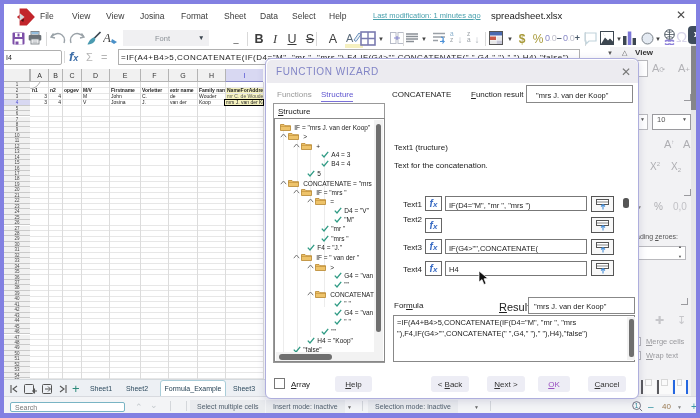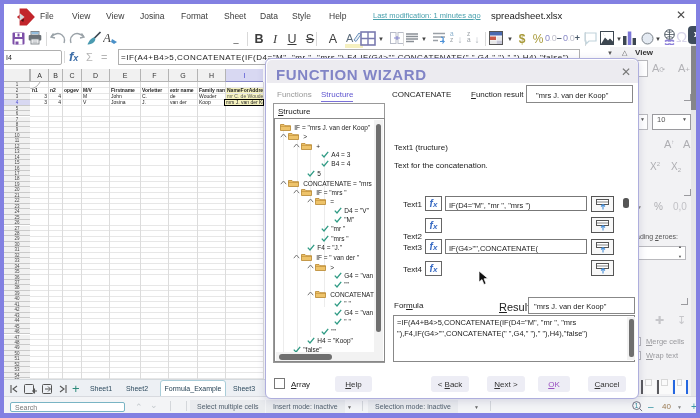--- a/index.html
+++ b/index.html
@@ -52,21 +52,21 @@
       <path d="M6 5.5 L11.5 10 L6 14.5 Z" fill="#d4d9dc"></path>
       <path d="M7.5 13.5 L11 12 L10 15.5 Z" fill="#4a1210"></path>
     </svg>
     <span class="mi" style="left:36px">File</span>
     <span class="mi" style="left:68px">View</span>
     <span class="mi" style="left:102px">View</span>
     <span class="mi" style="left:136px">Josina</span>
     <span class="mi" style="left:177px">Format</span>
     <span class="mi" style="left:220px">Sheet</span>
     <span class="mi" style="left:256px">Data</span>
-    <span class="mi" style="left:288px">Style</span>
+    <span class="mi" style="left:288px">Select</span>
     <span class="mi" style="left:325px">Help</span>
     <span id="lastmod">Last modification: 1 minutes ago</span>
     <span id="docname">spreadsheet.xlsx</span>
     <span id="winx">✕</span>
   </div>
   <div class="abs" id="toolbar">
     <svg class="abs" style="left:8px;top:4px" width="13" height="13" viewBox="0 0 13 13">
       <rect x="0.5" y="0.5" width="12" height="12" rx="1" fill="#7d4fa8"></rect>
       <rect x="3" y="1" width="7" height="4" fill="#fff"></rect>
         <rect x="5.5" y="1.5" width="2" height="3" fill="#7d4fa8"></rect>
@@ -90,20 +90,24 @@
       <path d="M14.5 4.5 C12 1.5 7 0.5 4 3 C1.5 5 1 8 2 11" fill="none" stroke="#9aa2a8" stroke-width="1.4"></path>
     </svg>
     <svg class="abs" style="left:83px;top:3px" width="15" height="15" viewBox="0 0 15 15">
       <path d="M13.5 1 L7 7.5" stroke="#3c4650" stroke-width="1.7"></path>
       <path d="M7.5 6.5 C9 8 8.5 10 6 12 C4 13.5 1.5 13.5 0.5 13.5 C1 12 1.5 11.5 2 10.5 C3 8.5 5.5 6.5 7.5 6.5 Z" fill="#4a9ab0"></path>
     </svg>
     <svg class="abs" style="left:99px;top:2px" width="16" height="15" viewBox="0 0 16 15">
       <text x="0" y="12" font-size="13" font-style="italic" fill="#444" font-family="Liberation Serif">A</text>
       <path d="M9 9 L14 12 L11 14 L8 12 Z" fill="#4a90c8"></path>
     </svg>
+    <div class="abs" style="left:119px;top:2px;width:86px;height:16px;background:#f0f0f2">
+      <span class="abs" style="left:32px;top:4px;font-size:7.5px;color:#8a9096">Font</span>
+      <span class="abs" style="left:75px;top:4px;font-size:6.5px;color:#3c4650">▼</span>
+    </div>
     <div class="ticon" style="left:228px;width:8px;font-size:9px;color:#333">_</div>
     <div class="tsep" style="left:243px"></div>
     <div class="ticon" style="left:248px;width:14px;font-weight:bold;font-size:12.5px;color:#3c3c3c">B</div>
     <div class="ticon" style="left:265px;width:12px;font-style:italic;font-size:12.5px;color:#3c3c3c;font-family:'Liberation Serif'">I</div>
     <div class="ticon" style="left:281px;width:14px;font-size:12.5px;color:#3c3c3c;text-decoration:underline">U</div>
     <div class="ticon" style="left:299px;width:14px;font-size:12.5px;color:#3c3c3c;text-decoration:line-through">S</div>
     <div class="tsep" style="left:312px"></div>
     <div class="ticon" style="left:322px;width:14px;font-size:12.5px;color:#3c3c3c">A</div>
     <div class="abs" style="left:341px;top:2px;width:18px;height:18px;background:linear-gradient(to top,#f5f0c0 4px,transparent 4px)"><svg width="18" height="16" viewBox="0 0 18 16">
           <text x="1" y="12" font-size="11" fill="#5a6a7a" font-family="Liberation Sans">A</text>
@@ -374,21 +378,21 @@
       <div style="position:absolute;left:2px;top:-1.0px;width:7px;height:7px;border:1px solid #d8d8d8"></div>
       </div>
     <div class="abs" style="left:63px;top:333.0px;width:15px;height:14px;background:#fafafa;border-top:-0.5px solid #2567e0;border-left:2.5px solid #2567e0;border-right:2.5px solid #2567e0">
       <div style="position:absolute;left:2px;top:-1.0px;width:5px;height:7px;border:1px solid #d8d8d8"></div>
       </div>
     <div class="abs" style="left:81px;top:-3.0px;width:5px;height:352px;background:#e6e6e8"></div>
     <div class="abs" style="left:81px;top:-1.0px;width:5px;height:64px;background:#85858a"></div>
   </div>
   <div class="abs" id="dlg">
     <div class="abs" style="left:1px;top:1px;width:371px;height:23px;background:#ecebf0;border-radius:5px 5px 0 0"></div>
-    <div class="abs" style="left:10px;top:7px;font-size:15px;font-weight:bold;color:#8184c6;letter-spacing:0.6px">FUNCTION WIZARD</div>
+    <div class="abs" style="left:10px;top:7px;font-size:10px;font-weight:normal;color:#8184c6;letter-spacing:0.6px">FUNCTION WIZARD</div>
     <div class="abs" style="left:355px;top:6px;font-size:12px;color:#777">✕</div>
     <div class="abs" style="left:11px;top:31px;font-size:8px;color:#999">Functions</div>
     <div class="abs" style="left:55px;top:31px;font-size:8px;color:#5f55cf;border-bottom:1.5px solid #7a70d8;padding-bottom:2px">Structure</div>
     <div class="abs" style="left:7px;top:44px;width:112px;height:260px;border:1px solid #999;background:#fff"></div>
     <div class="abs" style="left:126px;top:31px;font-size:8px;color:#222">CONCATENATE</div>
     <div class="abs" style="left:205px;top:31px;font-size:8px;color:#222"><span style="text-decoration:underline">F</span>unction result</div>
     <div class="abs" style="left:260px;top:26px;width:107px;height:18px;border:1px solid #888;background:#fff;font-size:7.5px;color:#222;padding:5px 0 0 9px;white-space:nowrap;overflow:hidden">"mrs J. van der Koop"</div>
     <div class="abs" style="left:12px;top:48px;font-size:8px;color:#222"><span style="text-decoration:underline">S</span>tructure</div>
     <div class="abs" style="left:8px;top:59px;width:111px;height:244px;border:1px solid #888;background:#fff;overflow:hidden">
       <div class="abs" style="left:8px;top:8px;width:1px;height:232px;background:#ececec"></div>
@@ -505,41 +509,42 @@
     <div class="abs" style="left:128px;top:141.0px;width:28px;text-align:right;font-size:8px;color:#222">Text1</div>
     <div class="abs" style="left:159px;top:137.0px;width:17px;height:15px;border:1.2px solid #666;background:#fff;text-align:center;font-size:10px;font-style:italic;font-weight:bold;color:#3a6cc4;line-height:14px">f<span style="font-size:8px">x</span></div>
     <div class="abs" style="left:179px;top:137.0px;width:142px;height:15px;border:1px solid #777;background:#fff;font-size:7.5px;color:#222;padding:3.5px 0 0 3px;white-space:nowrap;overflow:hidden">IF(D4="M", "mr ", "mrs ")</div>
     <div class="abs" style="left:325px;top:136.5px;width:23px;height:16px;border:1.2px solid #555;background:#f8f8f8">
         <svg style="position:absolute;left:4px;top:2px" width="14" height="11" viewBox="0 0 14 11">
           <rect x="0.5" y="0.5" width="12" height="5" fill="#fff" stroke="#555"></rect>
           <path d="M0.5 3 h12" stroke="#555" stroke-width="0.7"></path>
           <path d="M7 10.5 V5.5 M5 7.5 L7 5.5 L9 7.5" fill="none" stroke="#4a90d8" stroke-width="1.1"></path>
         </svg>
       </div>
-    <div class="abs" style="left:128px;top:173px;width:28px;text-align:right;font-size:8px;color:#222">Text2</div>
+    <div class="abs" style="left:128px;top:156px;width:28px;text-align:right;font-size:8px;color:#222">Text2</div>
     <div class="abs" style="left:159px;top:158.5px;width:17px;height:15px;border:1.2px solid #666;background:#fff;text-align:center;font-size:10px;font-style:italic;font-weight:bold;color:#3a6cc4;line-height:14px">f<span style="font-size:8px">x</span></div>
     <div class="abs" style="left:325px;top:158.0px;width:23px;height:16px;border:1.2px solid #555;background:#f8f8f8">
         <svg style="position:absolute;left:4px;top:2px" width="14" height="11" viewBox="0 0 14 11">
           <rect x="0.5" y="0.5" width="12" height="5" fill="#fff" stroke="#555"></rect>
           <path d="M0.5 3 h12" stroke="#555" stroke-width="0.7"></path>
           <path d="M7 10.5 V5.5 M5 7.5 L7 5.5 L9 7.5" fill="none" stroke="#4a90d8" stroke-width="1.1"></path>
         </svg>
       </div>
     <div class="abs" style="left:128px;top:184.0px;width:28px;text-align:right;font-size:8px;color:#222">Text3</div>
     <div class="abs" style="left:159px;top:180.0px;width:17px;height:15px;border:1.2px solid #666;background:#fff;text-align:center;font-size:10px;font-style:italic;font-weight:bold;color:#3a6cc4;line-height:14px">f<span style="font-size:8px">x</span></div>
     <div class="abs" style="left:179px;top:180.0px;width:142px;height:15px;border:1px solid #777;background:#fff;font-size:7.5px;color:#222;padding:3.5px 0 0 3px;white-space:nowrap;overflow:hidden">IF(G4&gt;"",CONCATENATE(</div>
     <div class="abs" style="left:325px;top:179.5px;width:23px;height:16px;border:1.2px solid #555;background:#f8f8f8">
         <svg style="position:absolute;left:4px;top:2px" width="14" height="11" viewBox="0 0 14 11">
           <rect x="0.5" y="0.5" width="12" height="5" fill="#fff" stroke="#555"></rect>
           <path d="M0.5 3 h12" stroke="#555" stroke-width="0.7"></path>
           <path d="M7 10.5 V5.5 M5 7.5 L7 5.5 L9 7.5" fill="none" stroke="#4a90d8" stroke-width="1.1"></path>
         </svg>
       </div>
     <div class="abs" style="left:128px;top:205.5px;width:28px;text-align:right;font-size:8px;color:#222">Text4</div>
     <div class="abs" style="left:159px;top:201.5px;width:17px;height:15px;border:1.2px solid #666;background:#fff;text-align:center;font-size:10px;font-style:italic;font-weight:bold;color:#3a6cc4;line-height:14px">f<span style="font-size:8px">x</span></div>
+    <div class="abs" style="left:179px;top:201.5px;width:142px;height:15px;border:1px solid #777;background:#fff;font-size:7.5px;color:#222;padding:3.5px 0 0 3px;white-space:nowrap;overflow:hidden">H4</div>
     <div class="abs" style="left:325px;top:201.0px;width:23px;height:16px;border:1.2px solid #555;background:#f8f8f8">
         <svg style="position:absolute;left:4px;top:2px" width="14" height="11" viewBox="0 0 14 11">
           <rect x="0.5" y="0.5" width="12" height="5" fill="#fff" stroke="#555"></rect>
           <path d="M0.5 3 h12" stroke="#555" stroke-width="0.7"></path>
           <path d="M7 10.5 V5.5 M5 7.5 L7 5.5 L9 7.5" fill="none" stroke="#4a90d8" stroke-width="1.1"></path>
         </svg>
       </div>
     <div class="abs" style="left:357px;top:139px;width:5.5px;height:10px;background:#555;border-radius:2.5px"></div>
     <svg class="abs" style="left:212px;top:212px" width="11" height="15" viewBox="0 0 11 15">
         <path d="M1 0 L1 11 L4 8.6 L6 13.5 L8 12.6 L6 7.8 L9.8 7.4 Z" fill="#111" stroke="#fff" stroke-width="0.7"></path>

